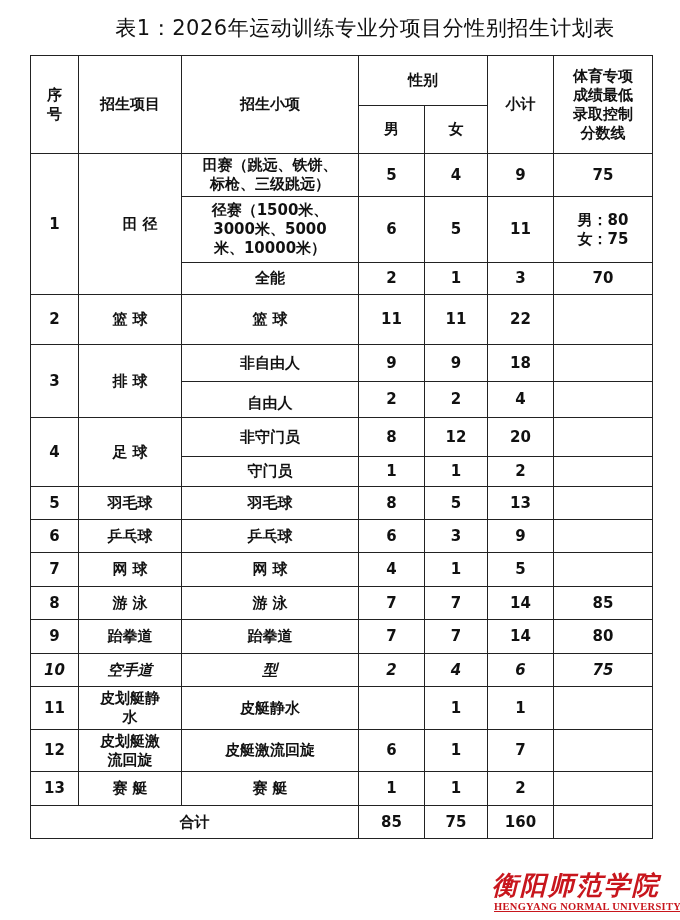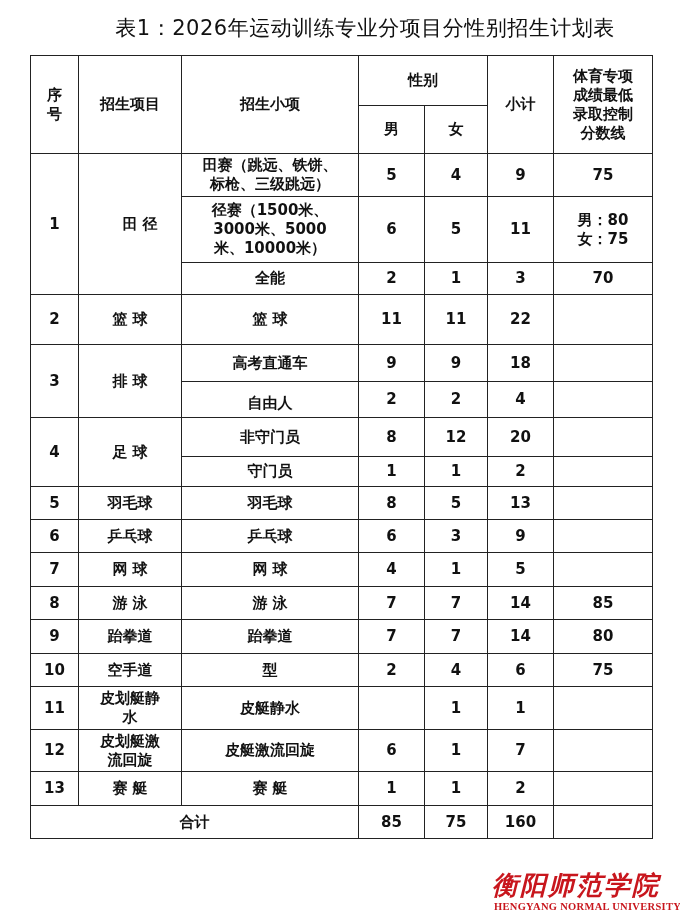--- a/index.html
+++ b/index.html
@@ -33,21 +33,21 @@
     position: absolute; left: 2px; top: 0; font-family: "DejaVu Serif", serif;
     font-size: 26px; font-weight: bold; color: #c8161d; letter-spacing: 2px;
     font-style: italic; white-space: nowrap;
   }
   .logo-watermark {
     position: absolute; left: 40px; top: 4px; font-size: 22px; color: rgba(120,120,120,0.75);
     letter-spacing: 1px; white-space: nowrap; font-family: "DejaVu Sans", sans-serif;
   }
   .logo-en {
     position: absolute; left: 4px; top: 33px; font-family: "Liberation Serif", serif;
-    font-size: 10.5px; font-weight: bold; color: #c8161d; letter-spacing: 0.3px; white-space: nowrap;
+    font-size: 10.5px; font-weight: bold; color: #c8161d; letter-spacing: 0.3px; white-space: nowrap; text-decoration: underline;
   }
 </style>
 </head>
 <body>
 
 <div class="title">表1：2026年运动训练专业分项目分性别招生计划表</div>
 
 <table class="plan">
   <colgroup>
     <col style="width:48px">
@@ -102,21 +102,21 @@
         <td rowspan="1"><span style="display: inline-block;">篮 球</span></td>
         <td class="sub"><span style="display: inline-block;">篮 球</span></td>
         <td class="num">11</td>
         <td class="num">11</td>
         <td class="num">22</td>
         <td class="num" style="white-space: pre-line;"></td>
       </tr>
       <tr style="height: 37px;">
         <td rowspan="2" class="num">3</td>
         <td rowspan="2"><span style="display: inline-block;">排 球</span></td>
-        <td class="sub"><span style="display: inline-block;">高考直通车</span></td>
+        <td class="sub"><span style="display: inline-block;">非自由人</span></td>
         <td class="num">9</td>
         <td class="num">9</td>
         <td class="num">18</td>
         <td class="num" style="white-space: pre-line;"></td>
       </tr>
       <tr style="height: 36px;">
         <td class="sub"><span style="display: inline-block; margin-top: 8px;">自由人</span></td>
         <td class="num">2</td>
         <td class="num">2</td>
         <td class="num">4</td>
@@ -176,21 +176,21 @@
       </tr>
       <tr style="height: 34px;">
         <td rowspan="1" class="num">9</td>
         <td rowspan="1"><span style="display: inline-block;">跆拳道</span></td>
         <td class="sub"><span style="display: inline-block;">跆拳道</span></td>
         <td class="num">7</td>
         <td class="num">7</td>
         <td class="num">14</td>
         <td class="num" style="white-space: pre-line;">80</td>
       </tr>
-      <tr style="height: 33px;">
+      <tr style="height: 33px; font-style: italic;">
         <td rowspan="1" class="num">10</td>
         <td rowspan="1"><span style="display: inline-block;">空手道</span></td>
         <td class="sub"><span style="display: inline-block;">型</span></td>
         <td class="num">2</td>
         <td class="num">4</td>
         <td class="num">6</td>
         <td class="num" style="white-space: pre-line;">75</td>
       </tr>
       <tr style="height: 43px;">
         <td rowspan="1" class="num">11</td>

